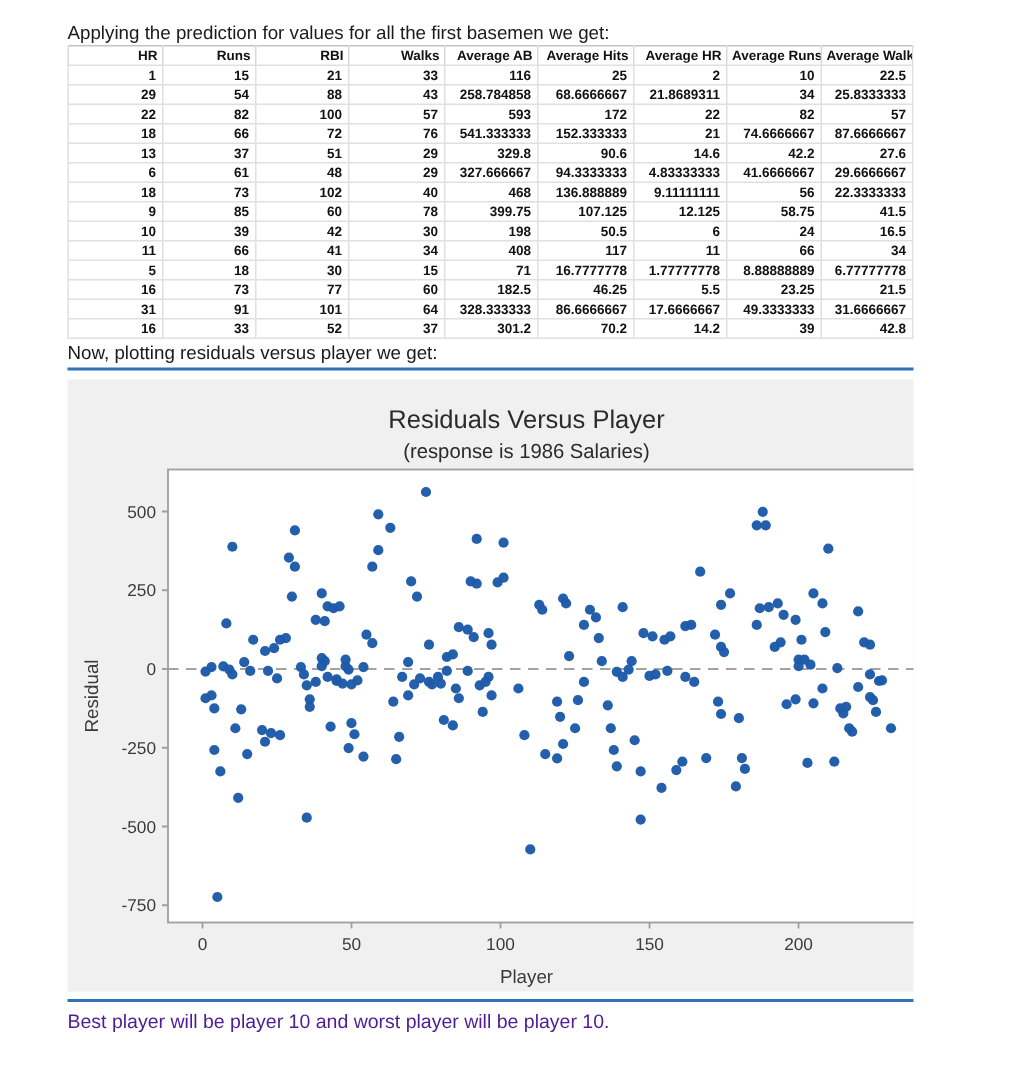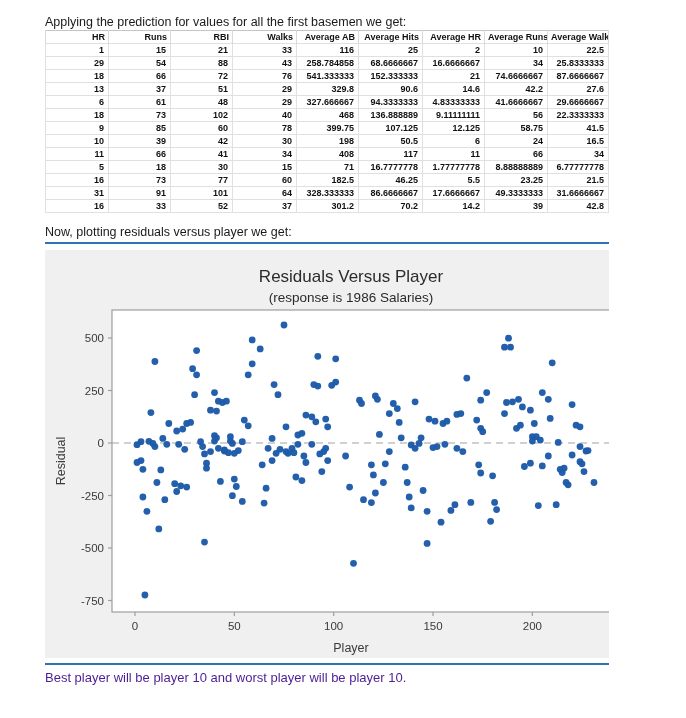--- a/index.html
+++ b/index.html
@@ -14,21 +14,21 @@
   }
   .content { margin-left:45px; width:636px; }
   .intro-text {
     padding-top:15px;
     font-size:12.5px;
     color:#1a1a1a;
   }
   .mid-text {
     font-size:12.5px;
     color:#1a1a1a;
-    margin-top:12px;
+    margin-top:2px;
   }
   .outro-text {
     font-size:13px;
     color:#4c1d95;
     margin-top:5px;
   }
   table.data-table {
     border-collapse:collapse;
     width:636px;
     table-layout:fixed;
@@ -125,23 +125,35 @@
             <td>22.5</td>
             <td>1</td>
           </tr>
           <tr>
             <td>29</td>
             <td>54</td>
             <td>88</td>
             <td>43</td>
             <td>258.784858</td>
             <td>68.6666667</td>
-            <td>16.6666667</td>
+            <td>21.8689311</td>
             <td>34</td>
             <td>25.8333333</td>
+            <td>1</td>
+          </tr>
+          <tr>
+            <td>22</td>
+            <td>82</td>
+            <td>100</td>
+            <td>57</td>
+            <td>593</td>
+            <td>172</td>
+            <td>22</td>
+            <td>82</td>
+            <td>57</td>
             <td>1</td>
           </tr>
           <tr>
             <td>18</td>
             <td>66</td>
             <td>72</td>
             <td>76</td>
             <td>541.333333</td>
             <td>152.333333</td>
             <td>21</td>

